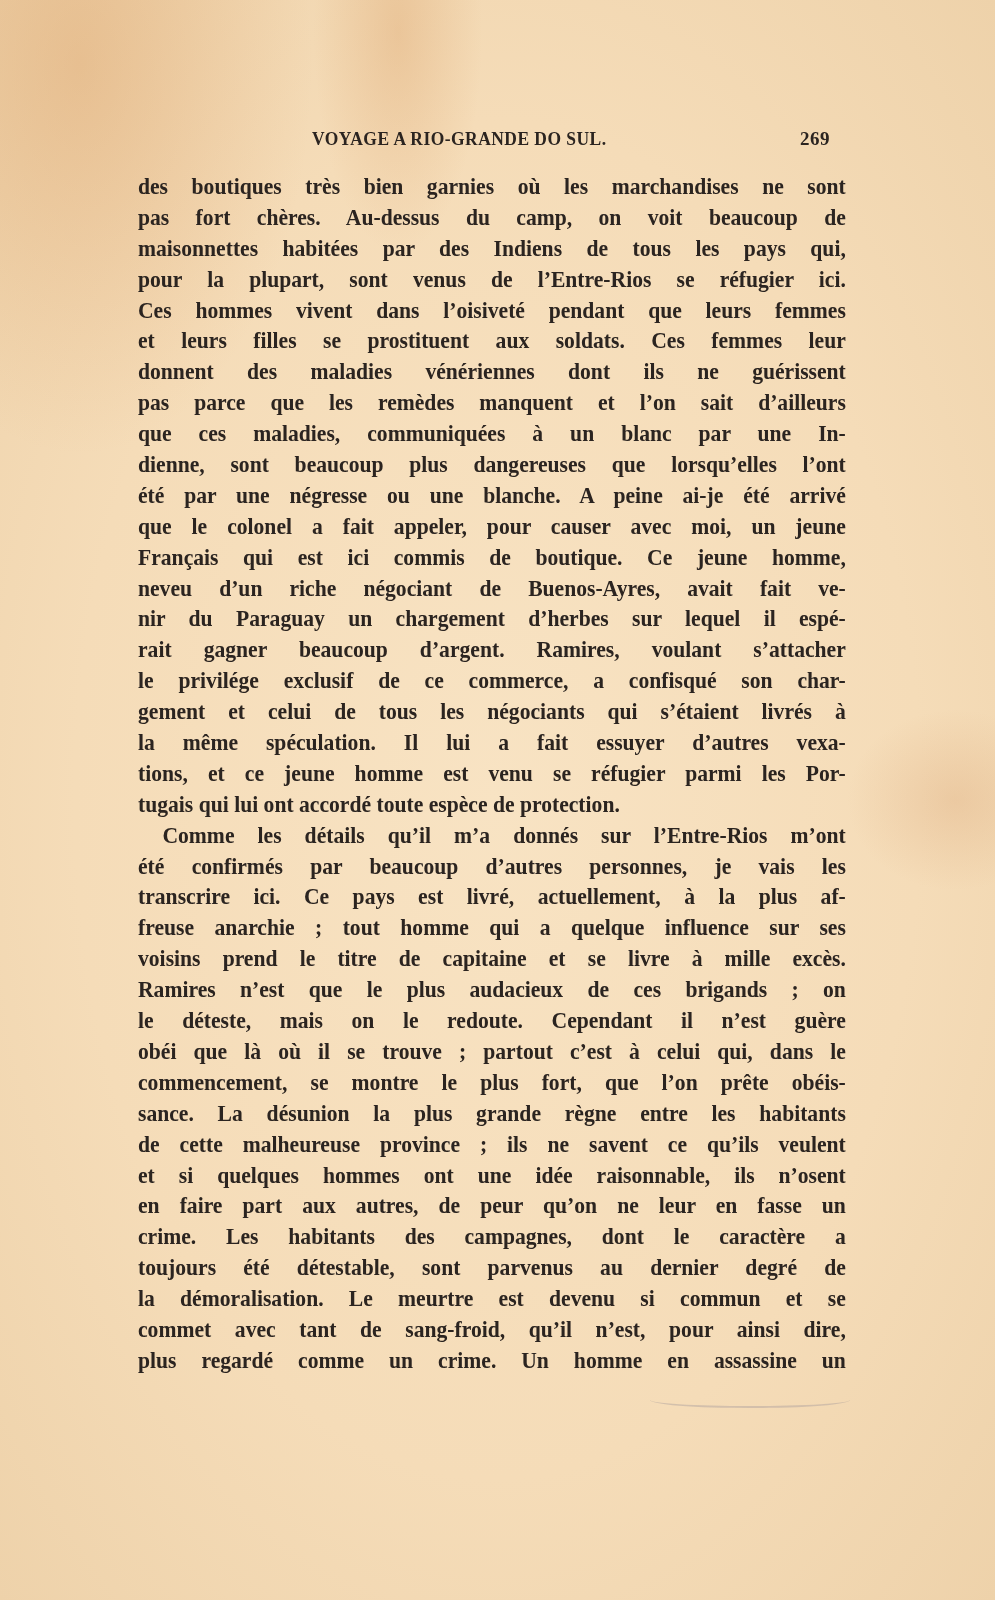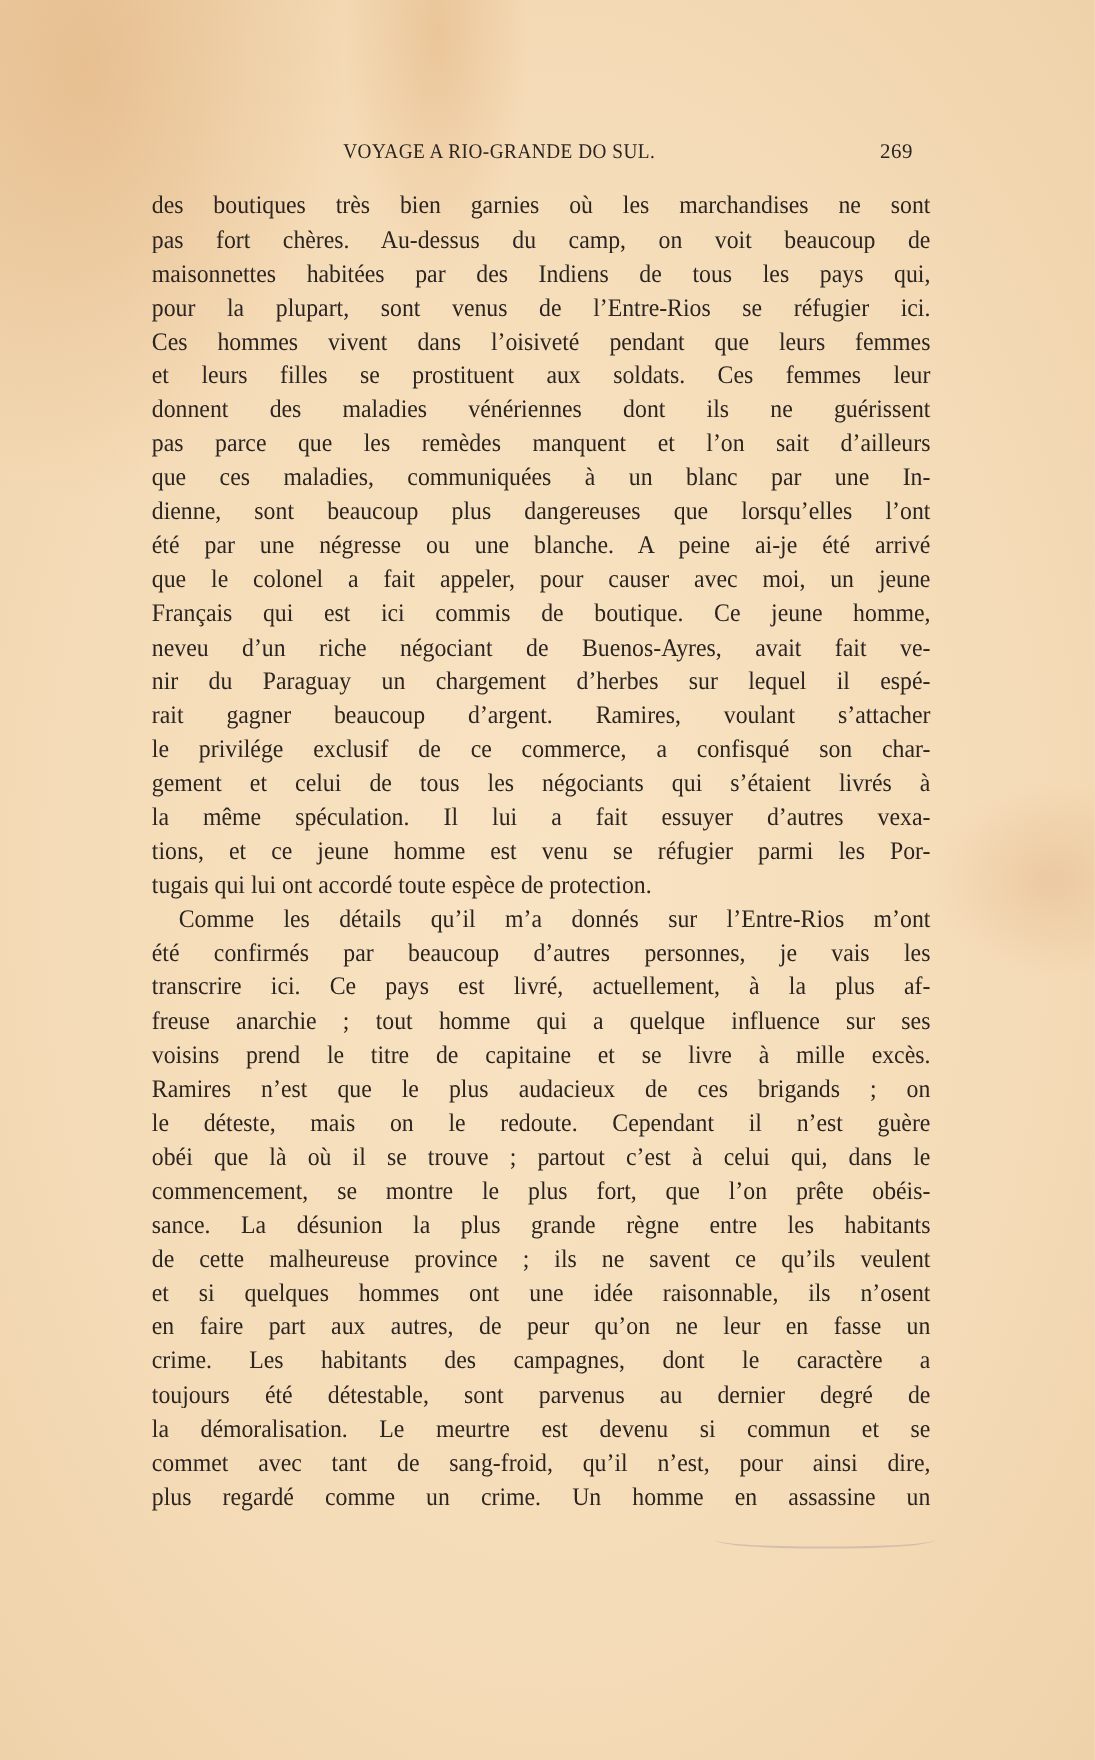--- a/index.html
+++ b/index.html
@@ -8,21 +8,21 @@
     background: #f6dfbd;
     background-image:
       radial-gradient(ellipse at 8% 4%, rgba(214,150,90,0.35) 0%, rgba(214,150,90,0) 18%),
       radial-gradient(ellipse at 40% 2%, rgba(214,150,90,0.30) 0%, rgba(214,150,90,0) 10%),
       radial-gradient(ellipse at 96% 50%, rgba(210,150,100,0.25) 0%, rgba(210,150,100,0) 8%),
       radial-gradient(ellipse at 50% 50%, #f8e3c3 0%, #f5dcb8 60%, #eed2aa 100%);
     font-family: "Liberation Serif", "DejaVu Serif", serif;
     color: #2b2420;
     position: relative;
   }
-  .page { position: absolute; left: 0; top: 0; width: 829px; height: 1600px; }
+  .page { position: absolute; left: 0; top: 0; width: 829px; height: 1600px; font-weight: bold; }
   .running-head {
     position: absolute; left: 122px; width: 708px; top: 124px; height: 30px;
     font-size: 19px; letter-spacing: 0.5px;
   }
   .running-title {
     position: absolute; left: 190px; top: 4px; white-space: nowrap;
     transform: scaleX(0.92); transform-origin: left center;
   }
   .page-number { position: absolute; right: 0; top: 4px; font-size: 19px; margin-left: 14px; }
   .body-text {

